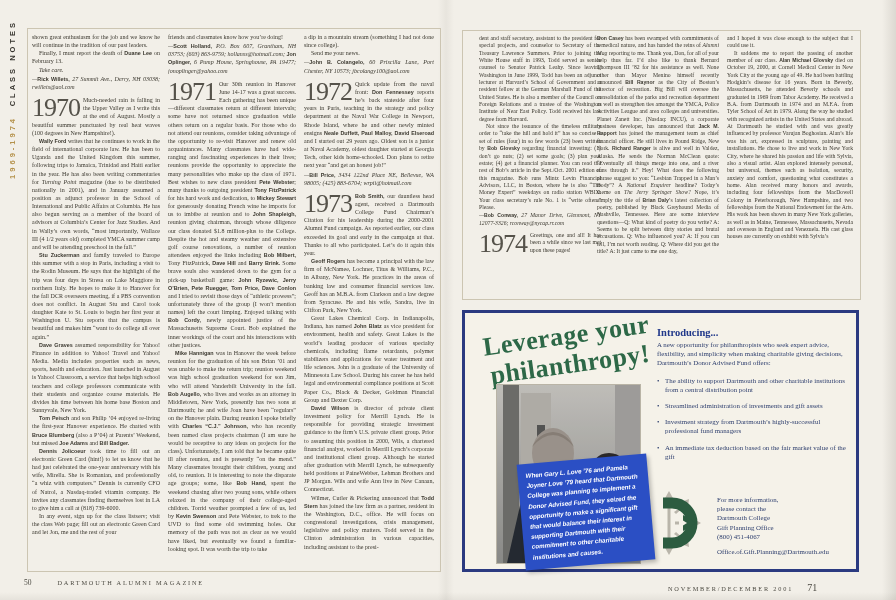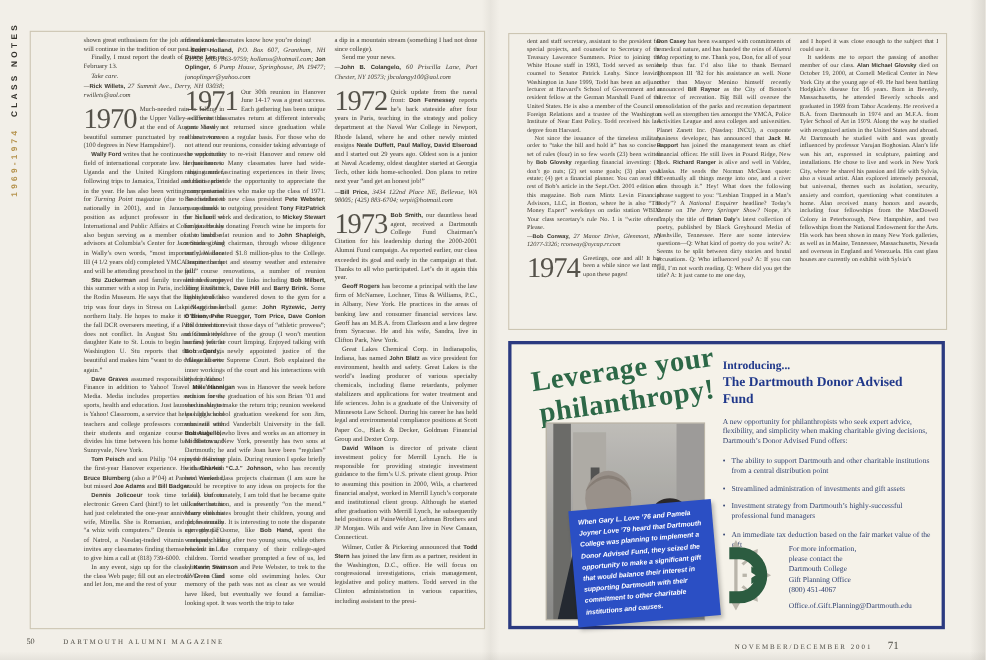--- a/index.html
+++ b/index.html
@@ -12,21 +12,21 @@
   .vtext{position:absolute;writing-mode:vertical-rl;transform:rotate(180deg);font-family:"Liberation Sans",sans-serif;font-weight:bold;font-size:7.5px;letter-spacing:3px;}
   #side-label{left:8px;top:20px;color:#35332d;}
   #side-years{left:8px;top:116px;color:#b5924c;}
 
   .page-box{position:absolute;border:1px solid #ccc5b2;}
   #lp-box{left:27px;top:28px;width:412px;height:542px;}
   #rp-box{left:462px;top:30px;width:397px;height:268px;}
 
   .col{position:absolute;overflow:hidden;text-align:justify;color:#3b382f;}
   .lcol{font-size:6px;line-height:8.15px;top:33px;height:532px;}
-  #lc1{left:32px;width:128px;margin-left:44px;}
+  #lc1{left:32px;width:128px;}
   #lc2{left:168px;width:128px;}
   #lc3{left:304px;width:130px;}
   .rcol{font-size:5.7px;line-height:7.35px;top:35px;height:258px;}
   #rc1{left:467px;width:122px;margin-left:12px;}
   #rc2{left:597px;width:122px;}
   #rc3{left:727px;width:126px;}
 
   .para{margin:0;}
   .ind{text-indent:7px;}
   .sig{font-style:italic;margin:1px 0 2px;}
@@ -152,21 +152,20 @@
       <path d="M94 92 Q94 68 112 68 Q130 68 130 92 Q130 76 112 74 Q95 76 94 92" fill="#2a2522"></path>
       <path d="M104 102 Q112 108 120 102" stroke="#6a5a4c" stroke-width="1.8" fill="none"></path>
       <rect width="143" height="178" fill="#3a4f8a" opacity="0.07"></rect>
     </svg>
   </div>
 
   <div class="ad-caption">When Gary L. Love ’76 and Pamela Joyner Love ’79 heard that Dartmouth College was planning to implement a Donor Advised Fund, they seized the opportunity to make a significant gift that would balance their interest in supporting Dartmouth with their commitment to other charitable institutions and causes.</div>
 
   <div class="ad-right">
     <p class="ad-intro">Introducing...</p>
-    <p class="ad-title">The Dartmouth Donor Advised Fund</p>
     <p class="ad-lead">A new opportunity for philanthropists who seek expert advice, flexibility, and simplicity when making charitable giving decisions, Dartmouth’s Donor Advised Fund offers:</p>
     <div>
         <div class="ad-bullet">The ability to support Dartmouth and other charitable institutions from a central distribution point</div>
         <div class="ad-bullet">Streamlined administration of investments and gift assets</div>
         <div class="ad-bullet">Investment strategy from Dartmouth’s highly-successful professional fund managers</div>
         <div class="ad-bullet">An immediate tax deduction based on the fair market value of the gift</div>
       </div>
   </div>
 
   <div class="ad-logo">

